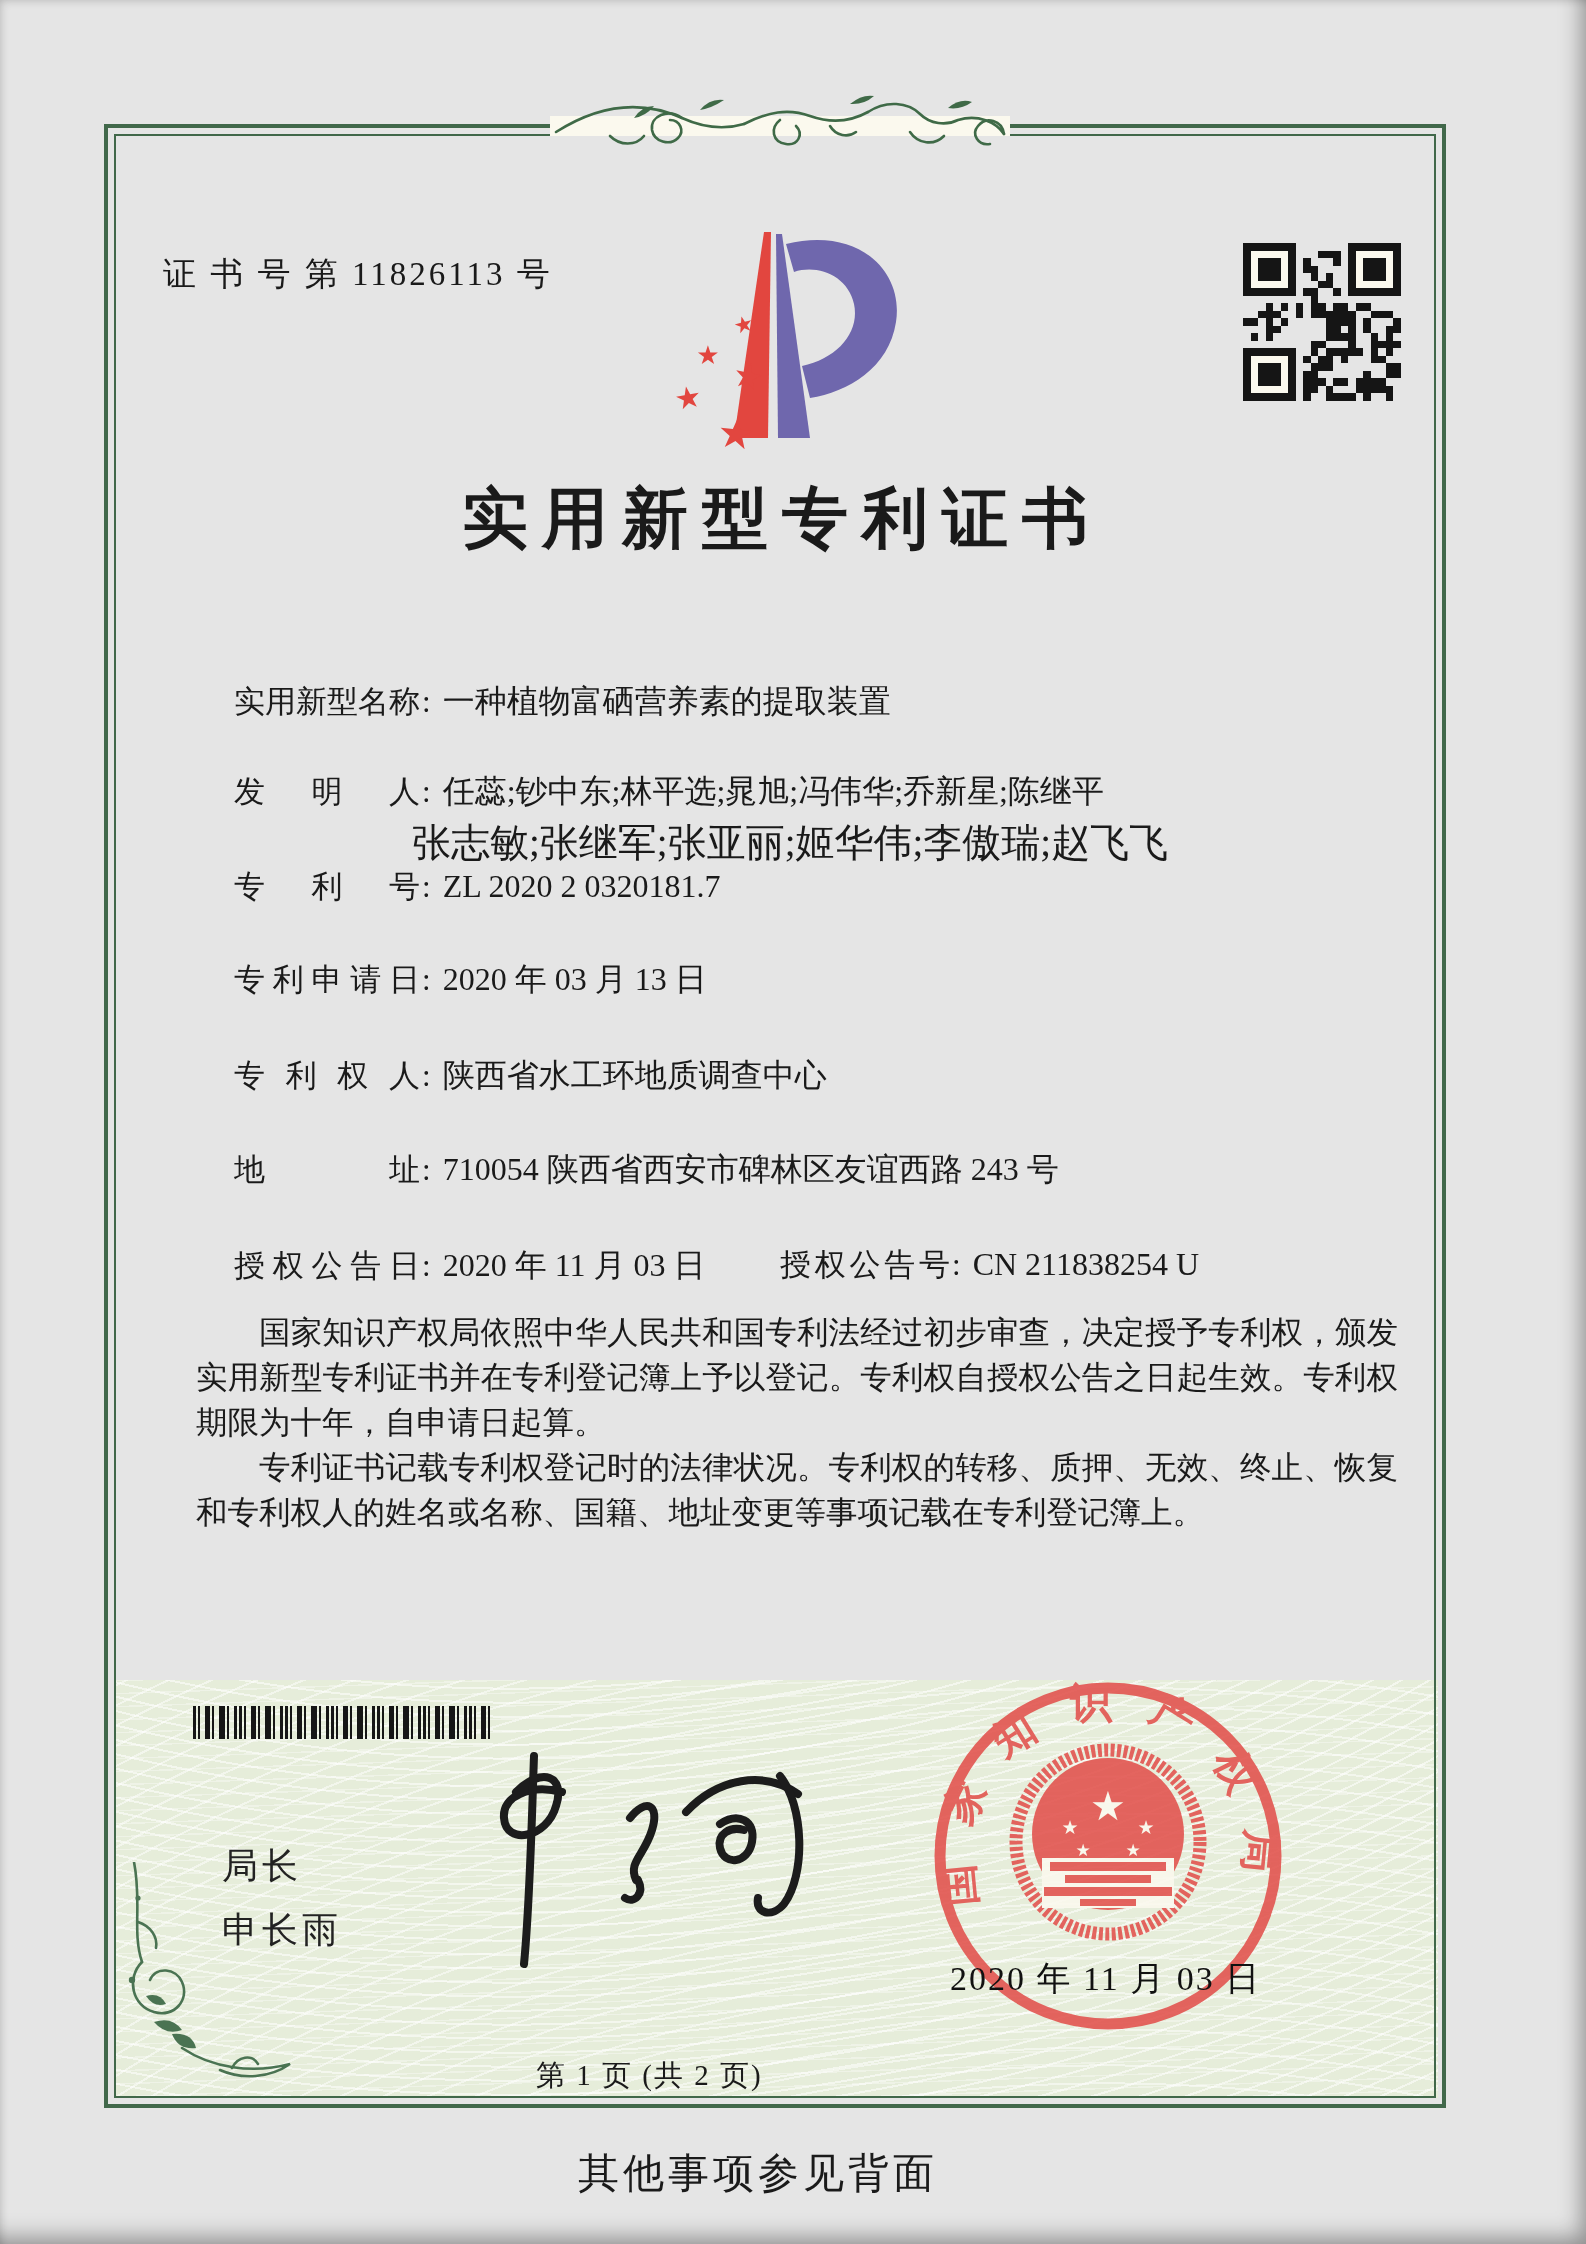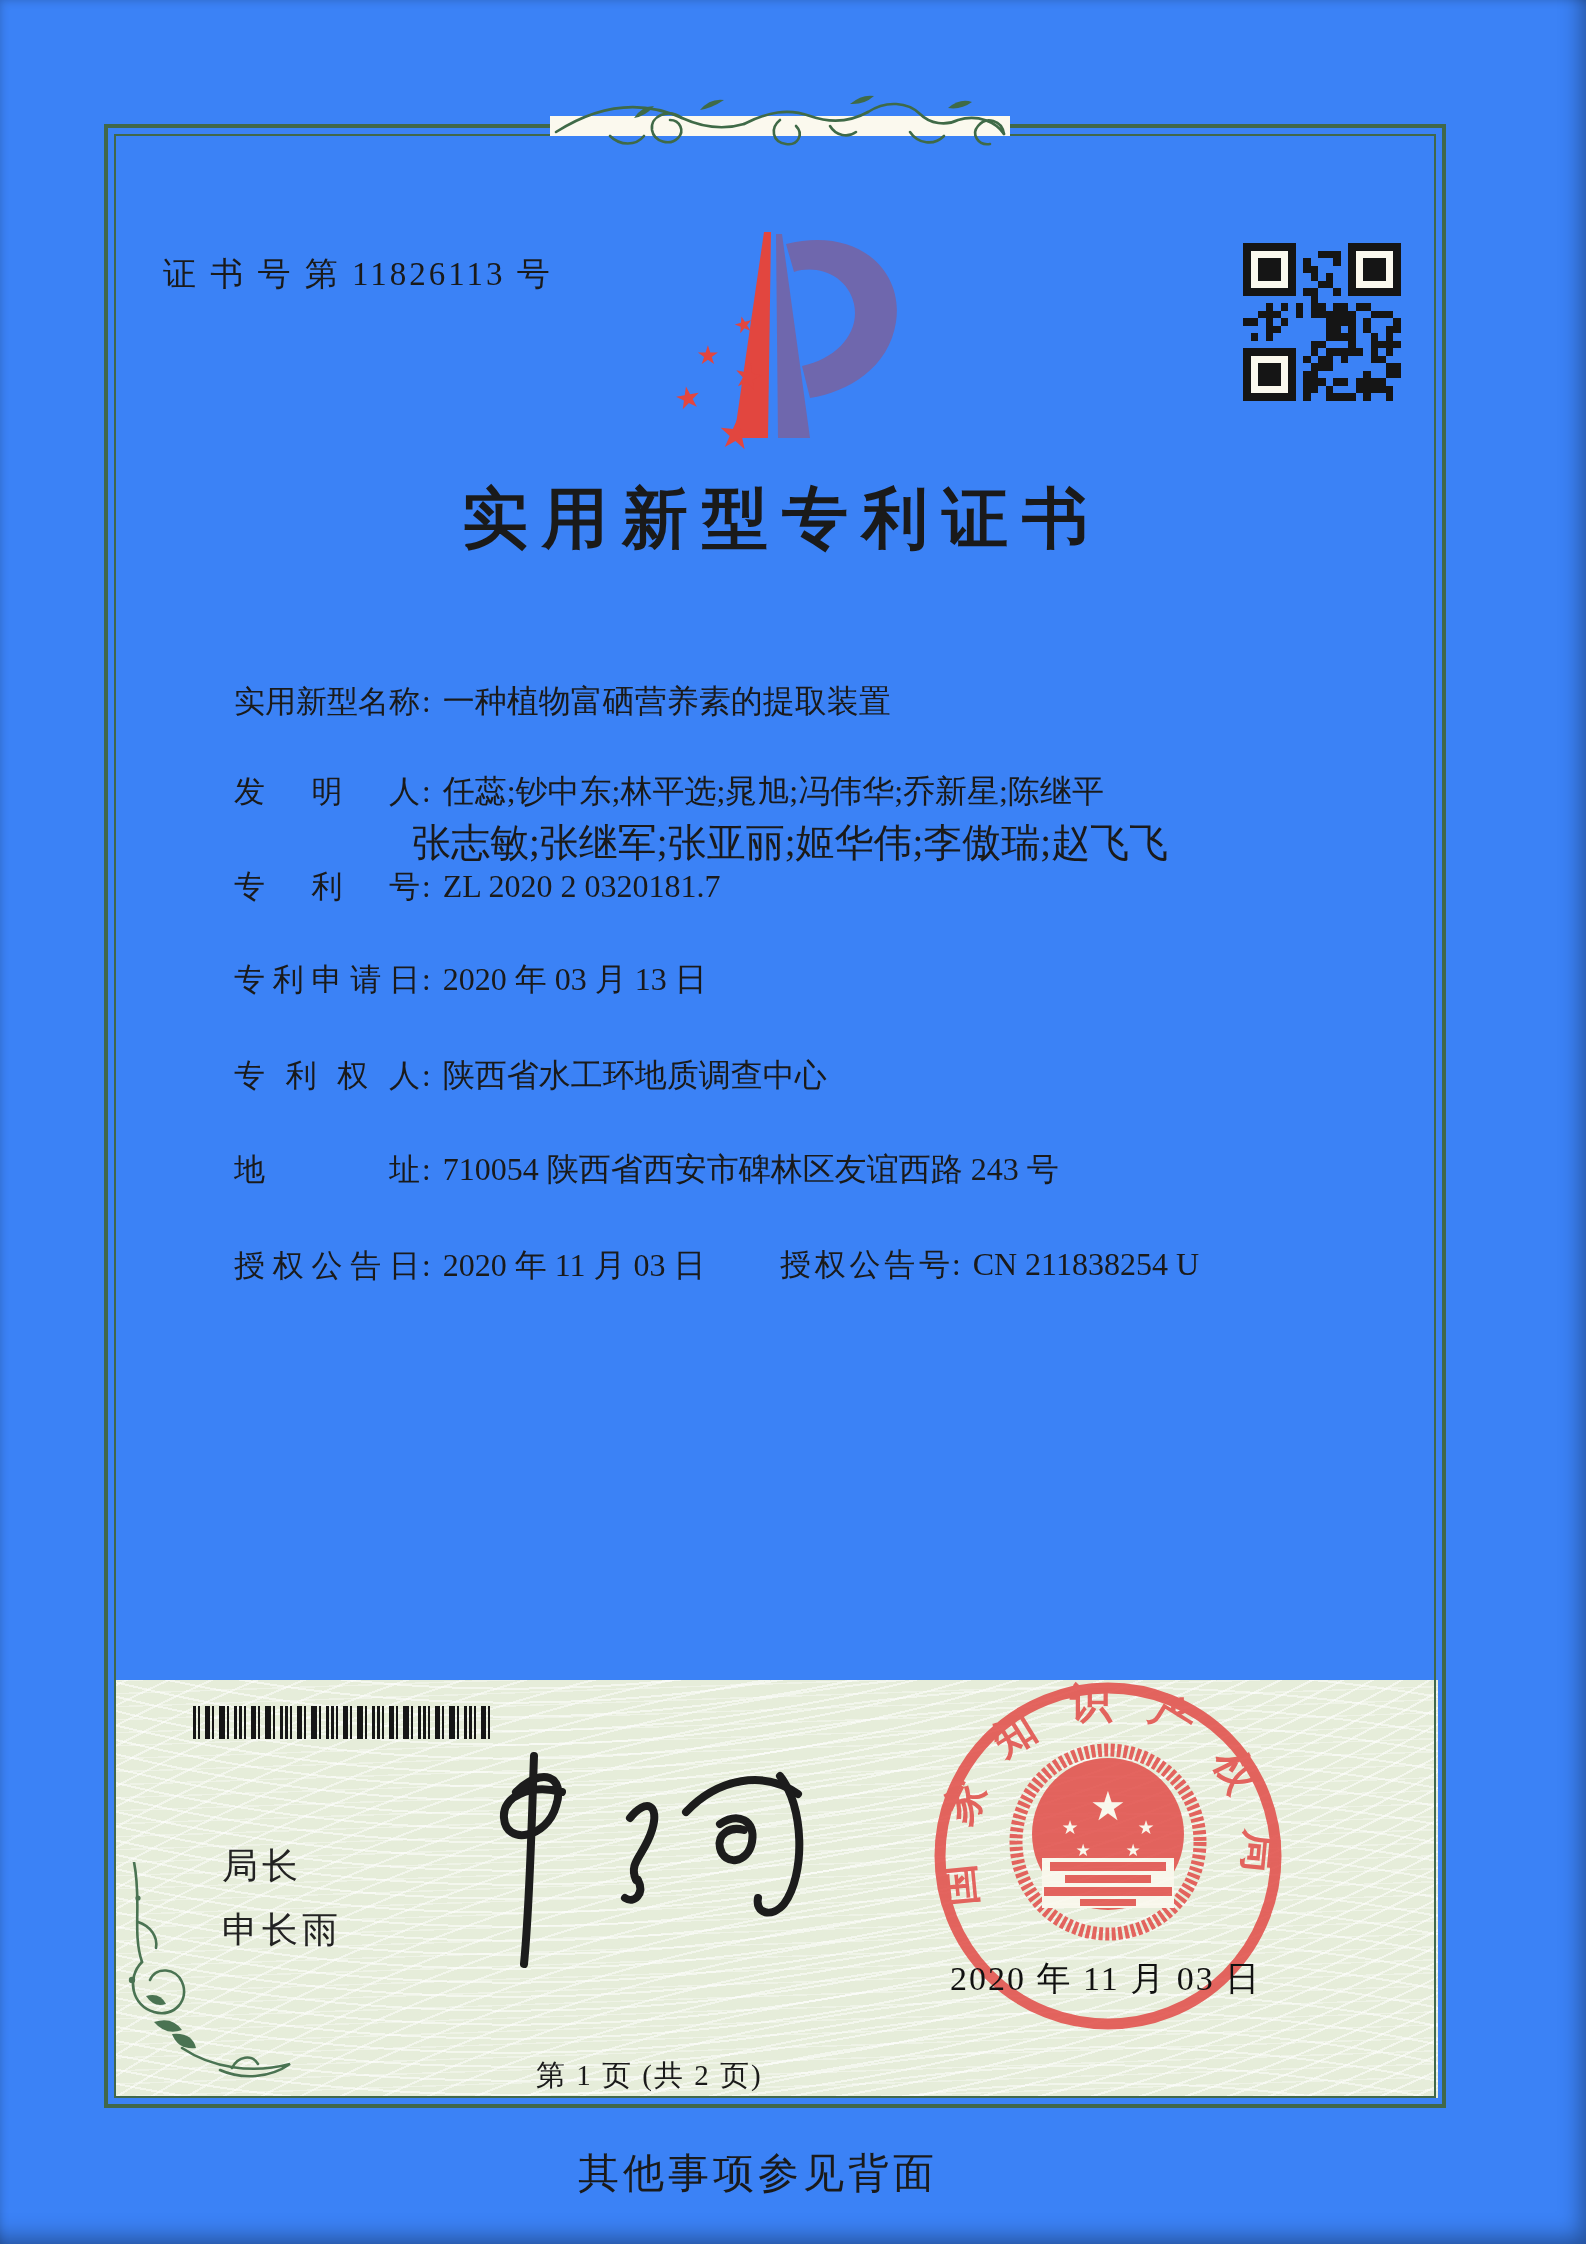--- a/index.html
+++ b/index.html
@@ -4,21 +4,21 @@
 <style>
   html,body{margin:0;padding:0;}
   body{
     width:1586px;height:2244px;position:relative;
     background:#9e9e9e;
     font-family:"Liberation Serif","DejaVu Serif",serif;
     color:#1a1a1a;
   }
   .paper{
     position:absolute;inset:0;
-    background:#3b82f6;
+    background:#e5e5e5;
     box-shadow:inset -16px -18px 22px -12px rgba(0,0,0,.38),
                inset 6px 6px 10px -6px rgba(0,0,0,.22);
     overflow:hidden;
   }
   
   .border-outer{
     position:absolute;left:104px;top:124px;width:1342px;height:1984px;
     box-sizing:border-box;border:4px solid #41684a;
   }
   .border-inner{
@@ -321,20 +321,24 @@
     <span class="lbl">地址</span><span class="colon">:</span><span class="val">710054 陕西省西安市碑林区友谊西路 243 号</span>
   </div>
 
   <div class="row" style="top:1244px;width:1200px">
     <span class="lbl">授权公告日</span><span class="colon">:</span><span class="val">2020 年 11 月 03 日</span>
     <span class="grant-no-group">
       <span class="lbl-nat">授权公告号</span><span class="colon">:</span><span class="val">CN 211838254 U</span>
     </span>
   </div>
 
+  <div class="paras">
+    <p>国家知识产权局依照中华人民共和国专利法经过初步审查，决定授予专利权，颁发实用新型专利证书并在专利登记簿上予以登记。专利权自授权公告之日起生效。专利权期限为十年，自申请日起算。</p>
+    <p>专利证书记载专利权登记时的法律状况。专利权的转移、质押、无效、终止、恢复和专利权人的姓名或名称、国籍、地址变更等事项记载在专利登记簿上。</p>
+  </div>
 
   <div class="barcode"></div>
 
   <div class="officer-title">局长</div>
   <div class="officer-name">申长雨</div>
 
   <svg class="signature" viewBox="0 0 400 230">
     <g stroke="#1c1c1c" stroke-width="8" fill="none" stroke-linecap="round" stroke-linejoin="round">
       <path d="M96,40 C122,14 146,24 136,54 C127,86 86,94 84,66 C82,44 110,32 142,40"></path>
       <path d="M114,4 C112,60 110,150 104,212"></path>

